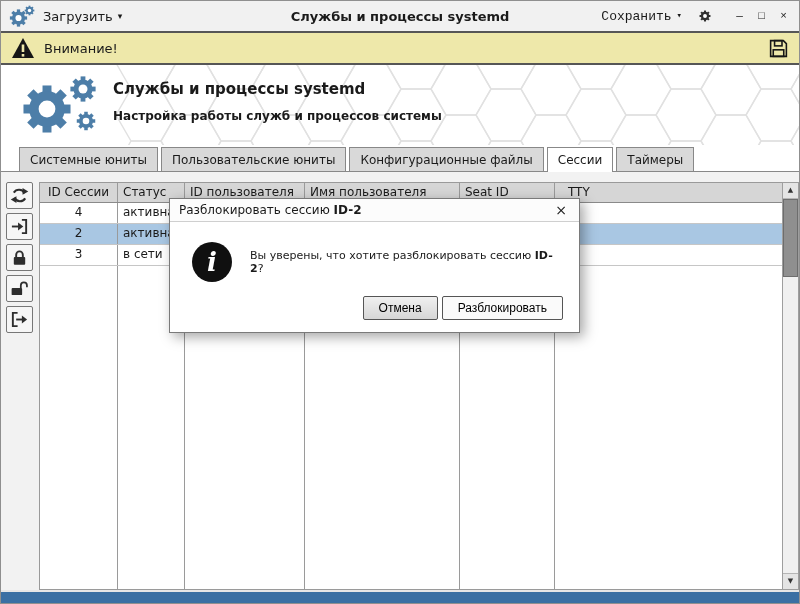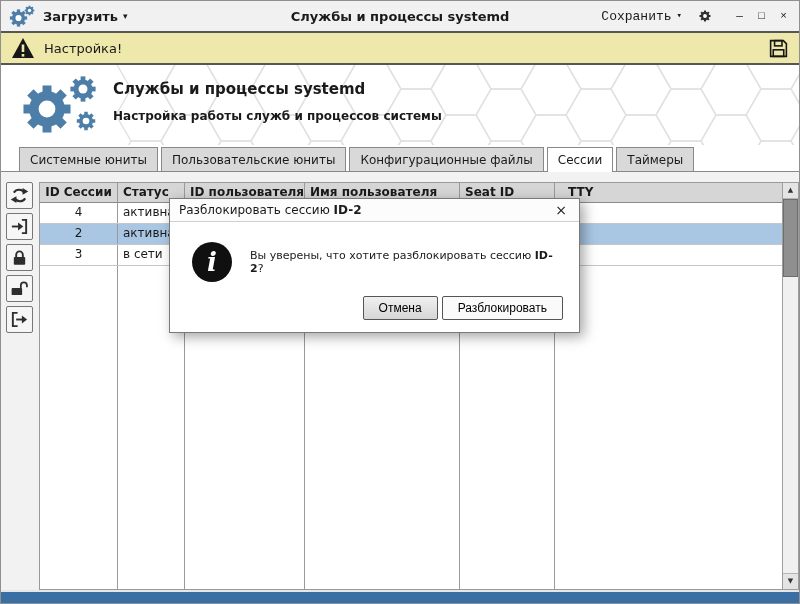--- a/index.html
+++ b/index.html
@@ -9,21 +9,21 @@
     font-family:"DejaVu Sans","Liberation Sans",sans-serif;
     color:#1a1a1a; background:#fff;
   }
   :root { --accent:#4d7ea8; --sel:#a9c7e3; --warn:#eee8aa; --statusbar:#3a6fa3; }
 
   .window { width:800px; height:604px; display:flex; flex-direction:column;
     border:1px solid #8f8f8f; position:relative; overflow:hidden; background:#fff; }
 
   
   .titlebar { flex:0 0 30px; background:#f1f1f1; display:flex; align-items:center; padding:0 8px; }
-  .titlebar .tleft { display:flex; align-items:center; gap:8px; width:210px;font-weight:bold; }
+  .titlebar .tleft { display:flex; align-items:center; gap:8px; width:210px; }
   .titlebar .tcenter { flex:1; text-align:center; font-weight:bold; font-size:13px; }
   .titlebar .tright { display:flex; align-items:center; gap:12px; justify-content:flex-end; width:210px;font-family:Liberation Mono, monospace; }
   .menu-item { display:flex; align-items:center; gap:5px; font-size:13px; cursor:default; }
   .caret { font-size:9px; line-height:1; }
   .winbtns { display:flex; gap:7px; margin-left:4px; font-size:11px; }
   .winbtn { width:15px; text-align:center; }
 
   
   .warnbar { flex:0 0 34px; background:var(--warn); border-top:2px solid #565656;
     border-bottom:2px solid #565656; display:flex; align-items:center; padding:0 10px; gap:9px; font-size:13px; }
@@ -51,21 +51,21 @@
   .toolbar { flex:0 0 38px; padding:10px 5px 0; display:flex; flex-direction:column; gap:4px; }
   .tbtn { width:27px; height:27px; border:1px solid #777; background:#f6f6f6;
     display:flex; align-items:center; justify-content:center; border-radius:2px; padding:0; }
 
   .table-wrap { flex:1; padding-top:10px; display:flex; flex-direction:column; background:#f2f2f2; }
   .table { flex:1; display:flex; flex-direction:column; border:1px solid #9a9a9a;
     border-right:none; background:#fff; overflow:hidden; }
   .thead { display:flex; background:#d6d6d6; border-bottom:1px solid #8a8a8a; flex:0 0 20px; }
   .cell { font-size:12px; padding:2px 5px; border-right:1px solid #9a9a9a;
     overflow:hidden; white-space:nowrap; }
-  .thead .cell { font-weight:bold; }
+  .thead .cell { font-weight:normal; }
   .trow { display:flex; border-bottom:1px solid #c6c6c6; flex:0 0 21px; }
   .trow.selected { background:var(--sel); }
   .col0 { width:78px; text-align:center; }
   .col1 { width:67px; }
   .col2 { width:120px; }
   .col3 { width:155px; }
   .col4 { width:95px; }
   .col5 { flex:1; border-right:none;margin-left:8px; }
   .filler { flex:1; display:flex; }
   .filler .cell { height:100%; border-bottom:none; }
@@ -147,21 +147,21 @@
       </div>
     </div>
   </div>
 
   <div class="warnbar">
     <svg width="24" height="22" viewBox="0 0 24 22">
       <polygon points="12,1 23,21 1,21" fill="#161616"></polygon>
       <rect x="10.7" y="7.5" width="2.6" height="7.5" fill="#eee8aa"></rect>
       <rect x="10.7" y="17" width="2.6" height="2.6" fill="#eee8aa"></rect>
     </svg>
-    <span>Настройка!</span>
+    <span>Внимание!</span>
     <span class="warnspacer"></span>
     <svg width="21" height="21" viewBox="0 0 24 24" fill="none" stroke="#161616" stroke-width="1.8">
       <path d="M3 3 h14.5 l3.5 3.5 V21 H3 z"></path>
       <rect x="7.5" y="3" width="8.5" height="6"></rect>
       <rect x="6" y="13.5" width="12" height="7.5"></rect>
     </svg>
   </div>
 
   <div class="appheader">
     <svg class="hexes" width="690" height="80" viewBox="0 0 690 80">

